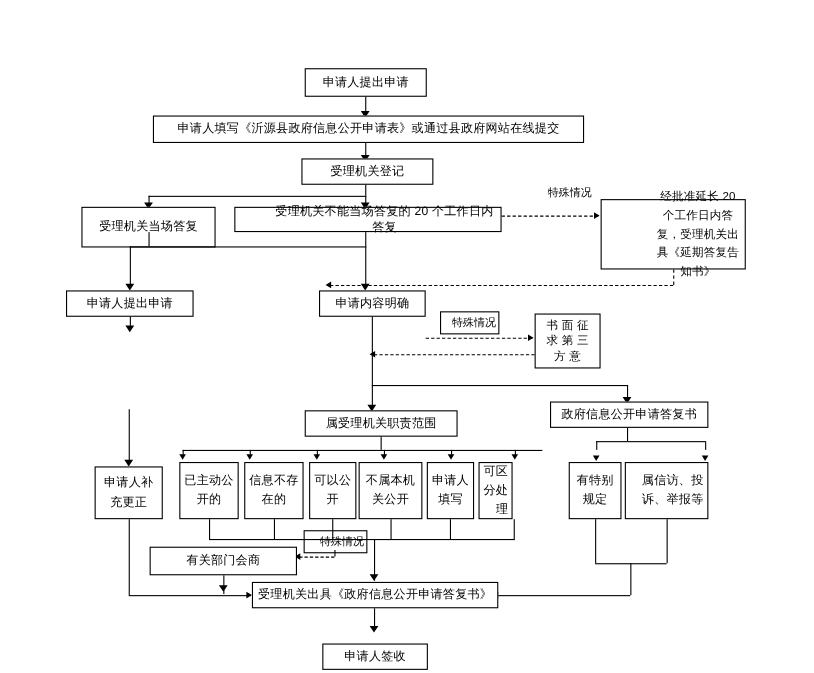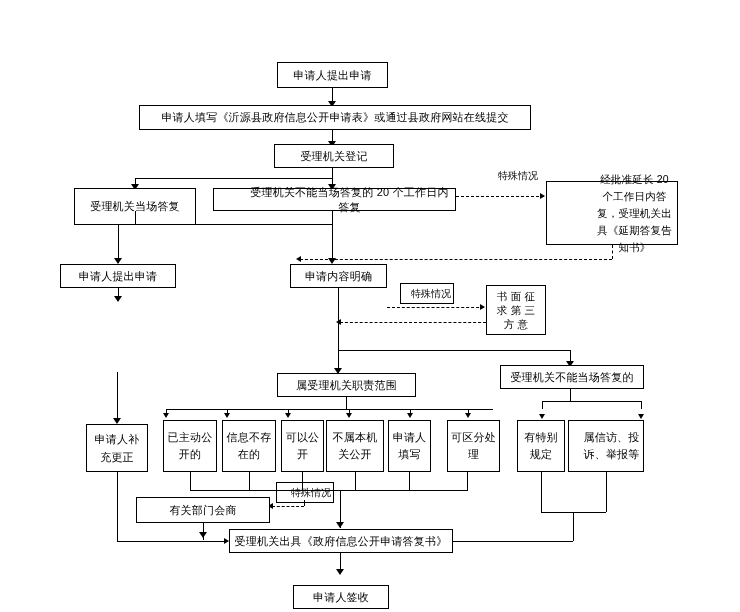--- a/index.html
+++ b/index.html
@@ -158,21 +158,21 @@
   <div class="arw down" style="left:113px; top:418px;"></div>
 
   <div class="ln v" style="left:338px; top:288px; height:83px;"></div>
   <div class="arw down" style="left:334px; top:368px;"></div>
   <div class="ln h" style="left:338px; top:350px; width:232px;"></div>
   <div class="ln v" style="left:570px; top:350px; height:14px;"></div>
   <div class="arw down" style="left:566px; top:361px;"></div>
 
   <div class="node" style="left:277px; top:373px; width:139px; height:24px;">属受理机关职责范围</div>
 
-  <div class="node" style="left:500px; top:365px; width:144px; height:24px;">受理机关不能当场答复的</div>
+  <div class="node" style="left:500px; top:365px; width:144px; height:24px;">政府信息公开申请答复书</div>
 
   <div class="ln v" style="left:346px; top:397px; height:12px;"></div>
   <div class="ln h" style="left:166px; top:409px; width:327px;"></div>
   <div class="ln v" style="left:166px; top:409px; height:6px;"></div>
   <div class="arw sdown" style="left:163px; top:413px;"></div>
   <div class="ln v" style="left:227px; top:409px; height:6px;"></div>
   <div class="arw sdown" style="left:224px; top:413px;"></div>
   <div class="ln v" style="left:288px; top:409px; height:6px;"></div>
   <div class="arw sdown" style="left:285px; top:413px;"></div>
   <div class="ln v" style="left:349px; top:409px; height:6px;"></div>
@@ -189,21 +189,21 @@
   <div class="ln v" style="left:641px; top:401px; height:8px;"></div>
   <div class="arw sdown" style="left:638px; top:414px;"></div>
 
   <div class="node" style="left:163px; top:420px; width:54px; height:52px; line-height:17px;">已主动公开的</div>
 
   <div class="node" style="left:86px; top:424px; width:62px; height:48px; line-height:18px;">申请人补充更正</div>
   <div class="node" style="left:222px; top:420px; width:54px; height:52px; line-height:17px;">信息不存在的</div>
   <div class="node" style="left:281px; top:420px; width:43px; height:52px; line-height:17px;">可以公开</div>
   <div class="node" style="left:326px; top:420px; width:58px; height:52px; line-height:17px;">不属本机关公开</div>
   <div class="node" style="left:388px; top:420px; width:43px; height:52px; line-height:17px;">申请人填写</div>
-  <div class="node" style="left:447px; top:420px; width:53px; height:52px; line-height:17px;">可区分处理</div>
+  <div class="node" style="left:435px; top:420px; width:31px; height:52px; line-height:17px;text-align:right;">可区分处理</div>
 
   <div class="node" style="left:517px; top:420px; width:48px; height:52px; line-height:17px;">有特别规定</div>
 
   <div class="node" style="left:568px; top:420px; width:76px; height:52px; line-height:17px;padding-left:14px;">属信访、投诉、举报等</div>
 
   <div class="label" style="left:276px; top:482px; width:58px; border:1px solid #000; background:#fff; padding:3px 2px;">特殊情况</div>
 
   <div class="dash-h" style="left:272px; top:506px; width:0px;"></div>
   <div class="dash-v" style="left:304px; top:500px; height:6px;"></div>
   <div class="dash-h" style="left:272px; top:506px; width:32px;"></div>

